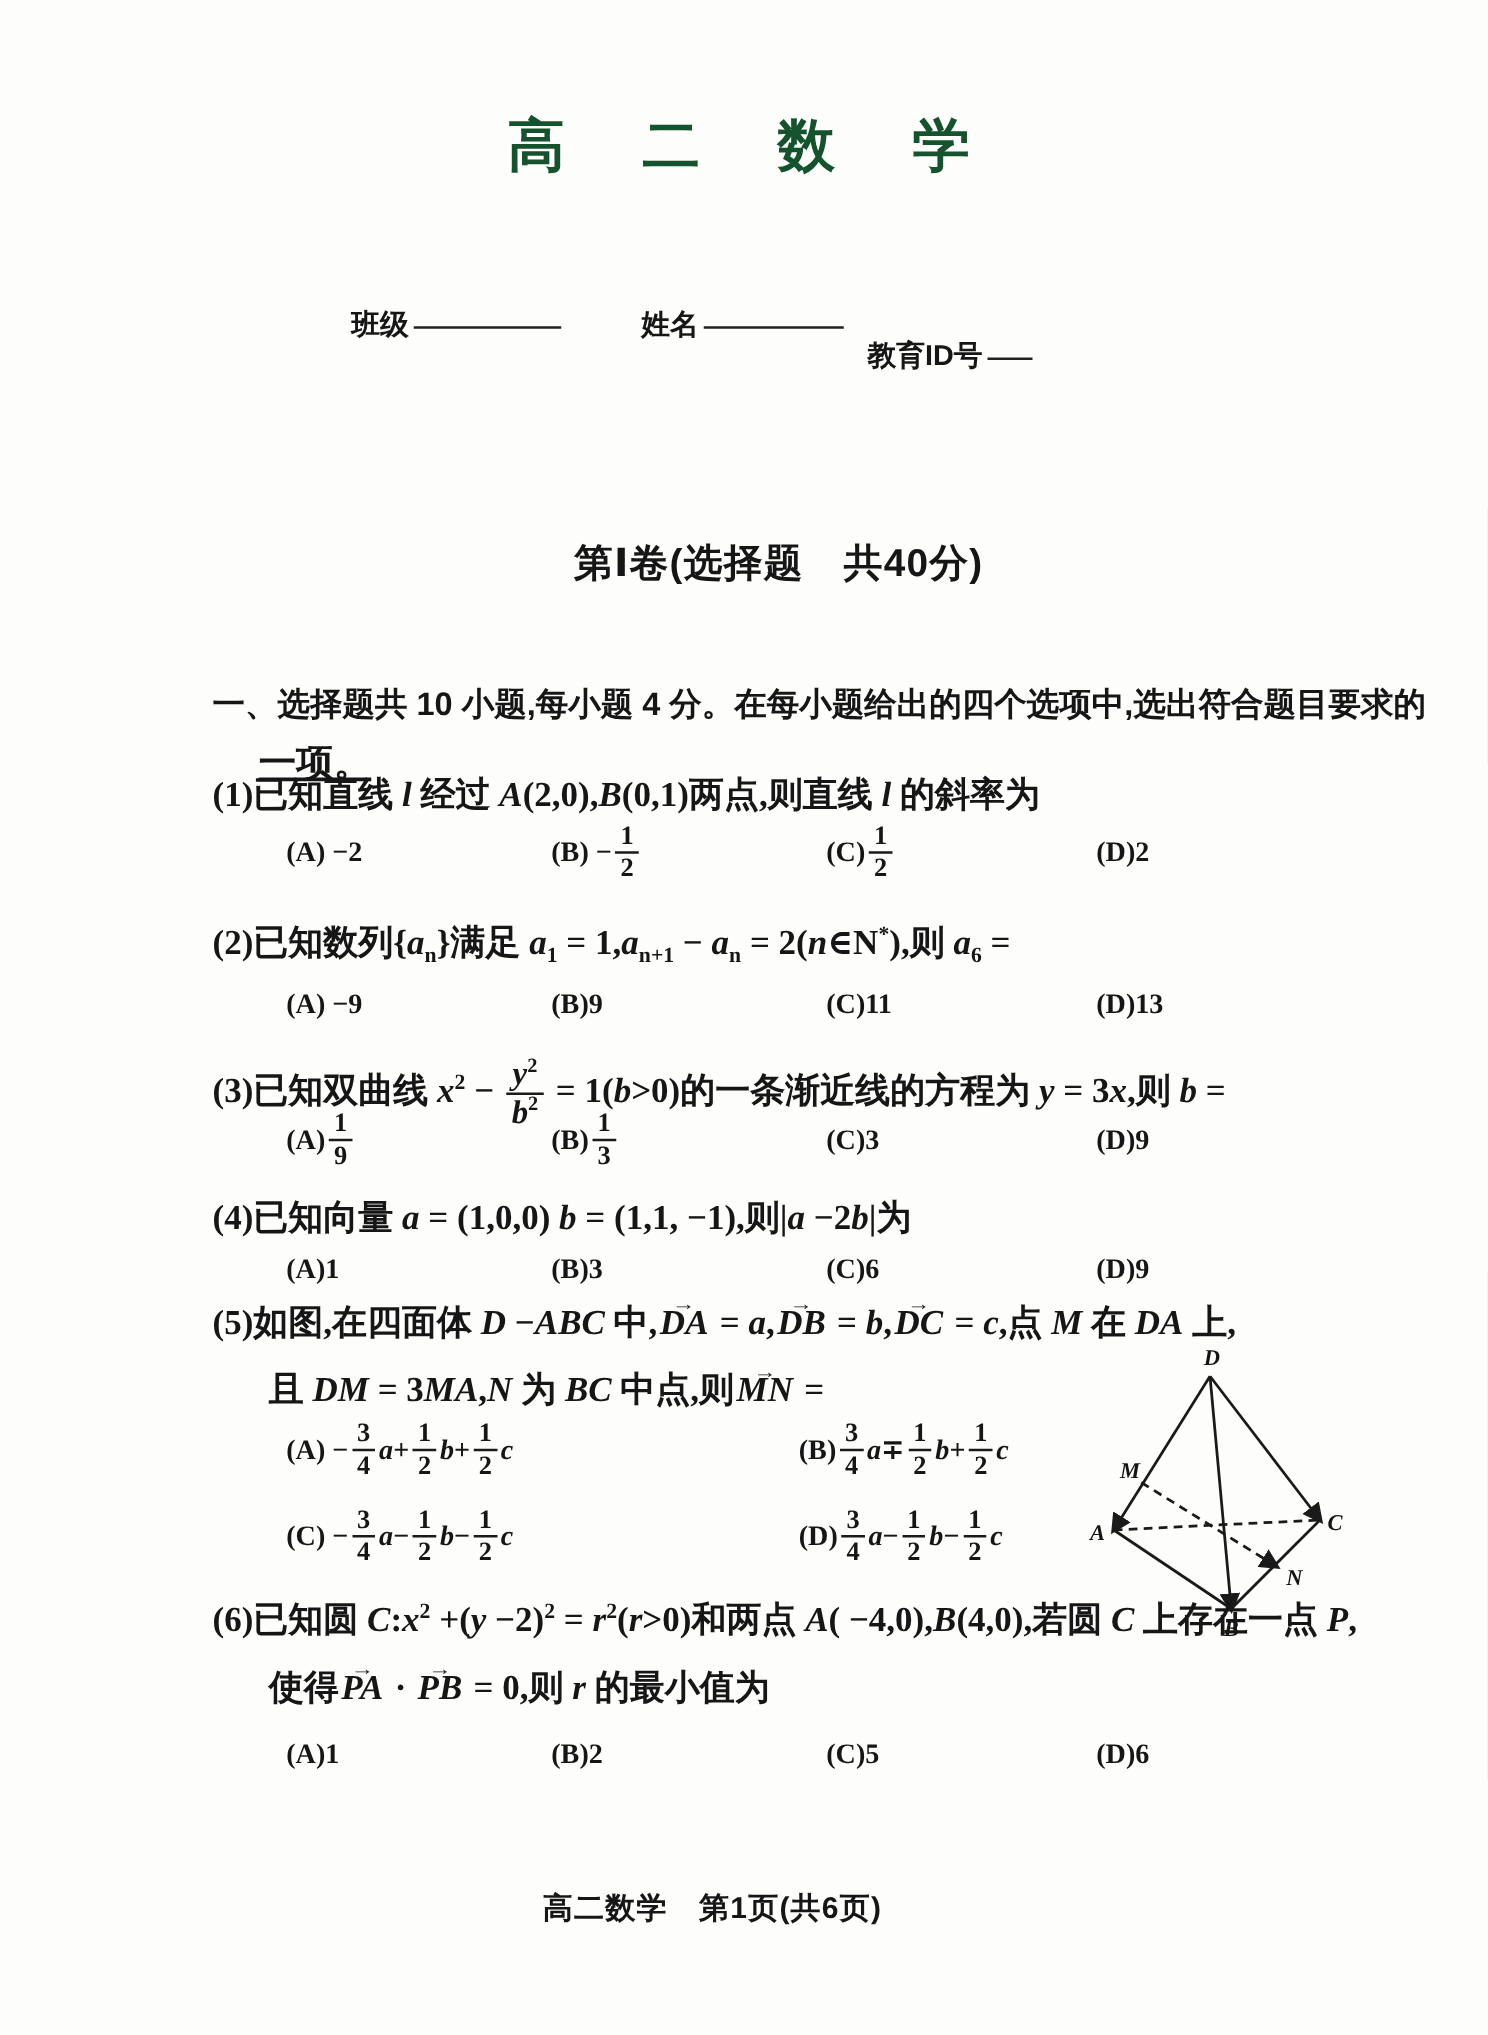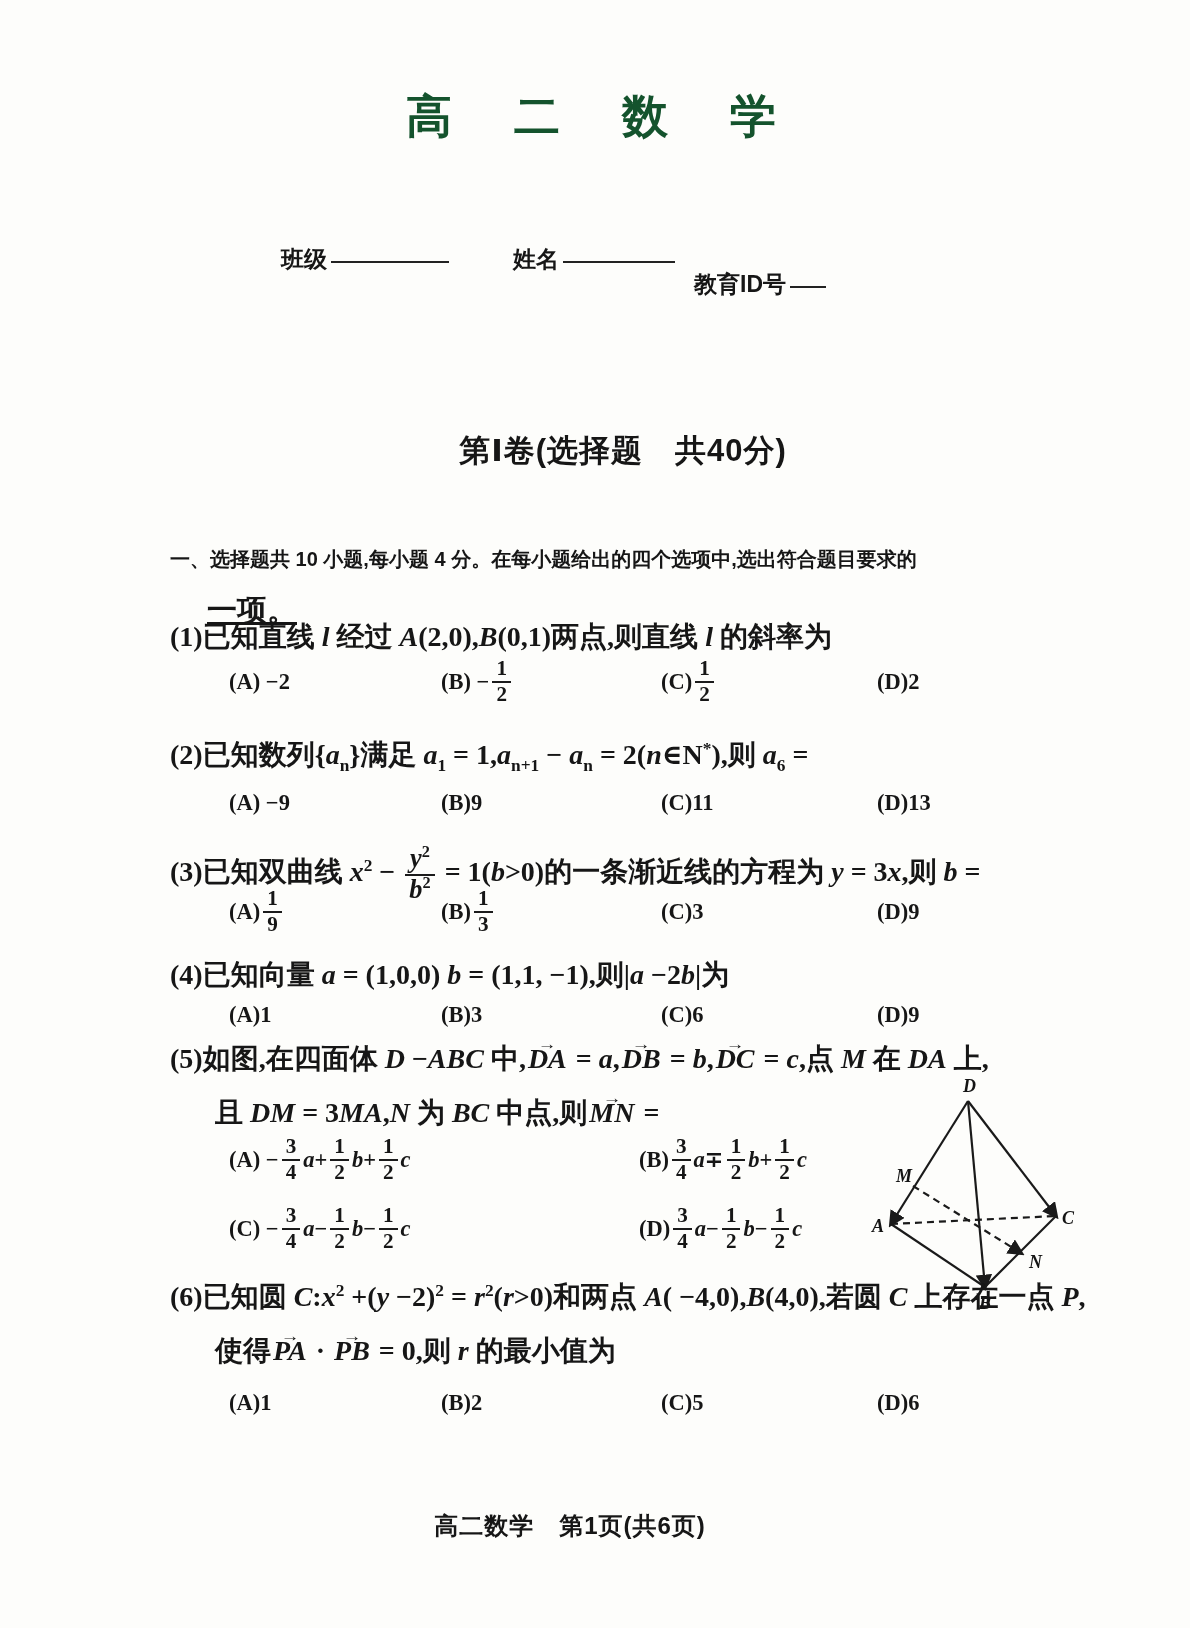--- a/index.html
+++ b/index.html
@@ -33,21 +33,21 @@
   .section-title{
     position:absolute;top:430px;left:0;width:100%;
     text-align:center;
     font-family:"Liberation Sans","DejaVu Sans",sans-serif;
     font-size:31px;font-weight:700;letter-spacing:1px;padding-left:28px;
   }
   
   .instruction{
     position:absolute;left:170px;top:546px;width:905px;
     font-family:"Liberation Sans","DejaVu Sans",sans-serif;
-    font-size:20px;font-weight:700;white-space:nowrap;
+    font-size:26px;font-weight:700;white-space:nowrap;
   }
   .instruction2{
     position:absolute;left:207px;top:590px;
     font-family:"Liberation Sans","DejaVu Sans",sans-serif;
     font-size:30px;font-weight:700;text-decoration:underline;
   }
   .stem{
     position:absolute;left:170px;
     font-size:28px;font-weight:700;
     white-space:nowrap;line-height:34px;

